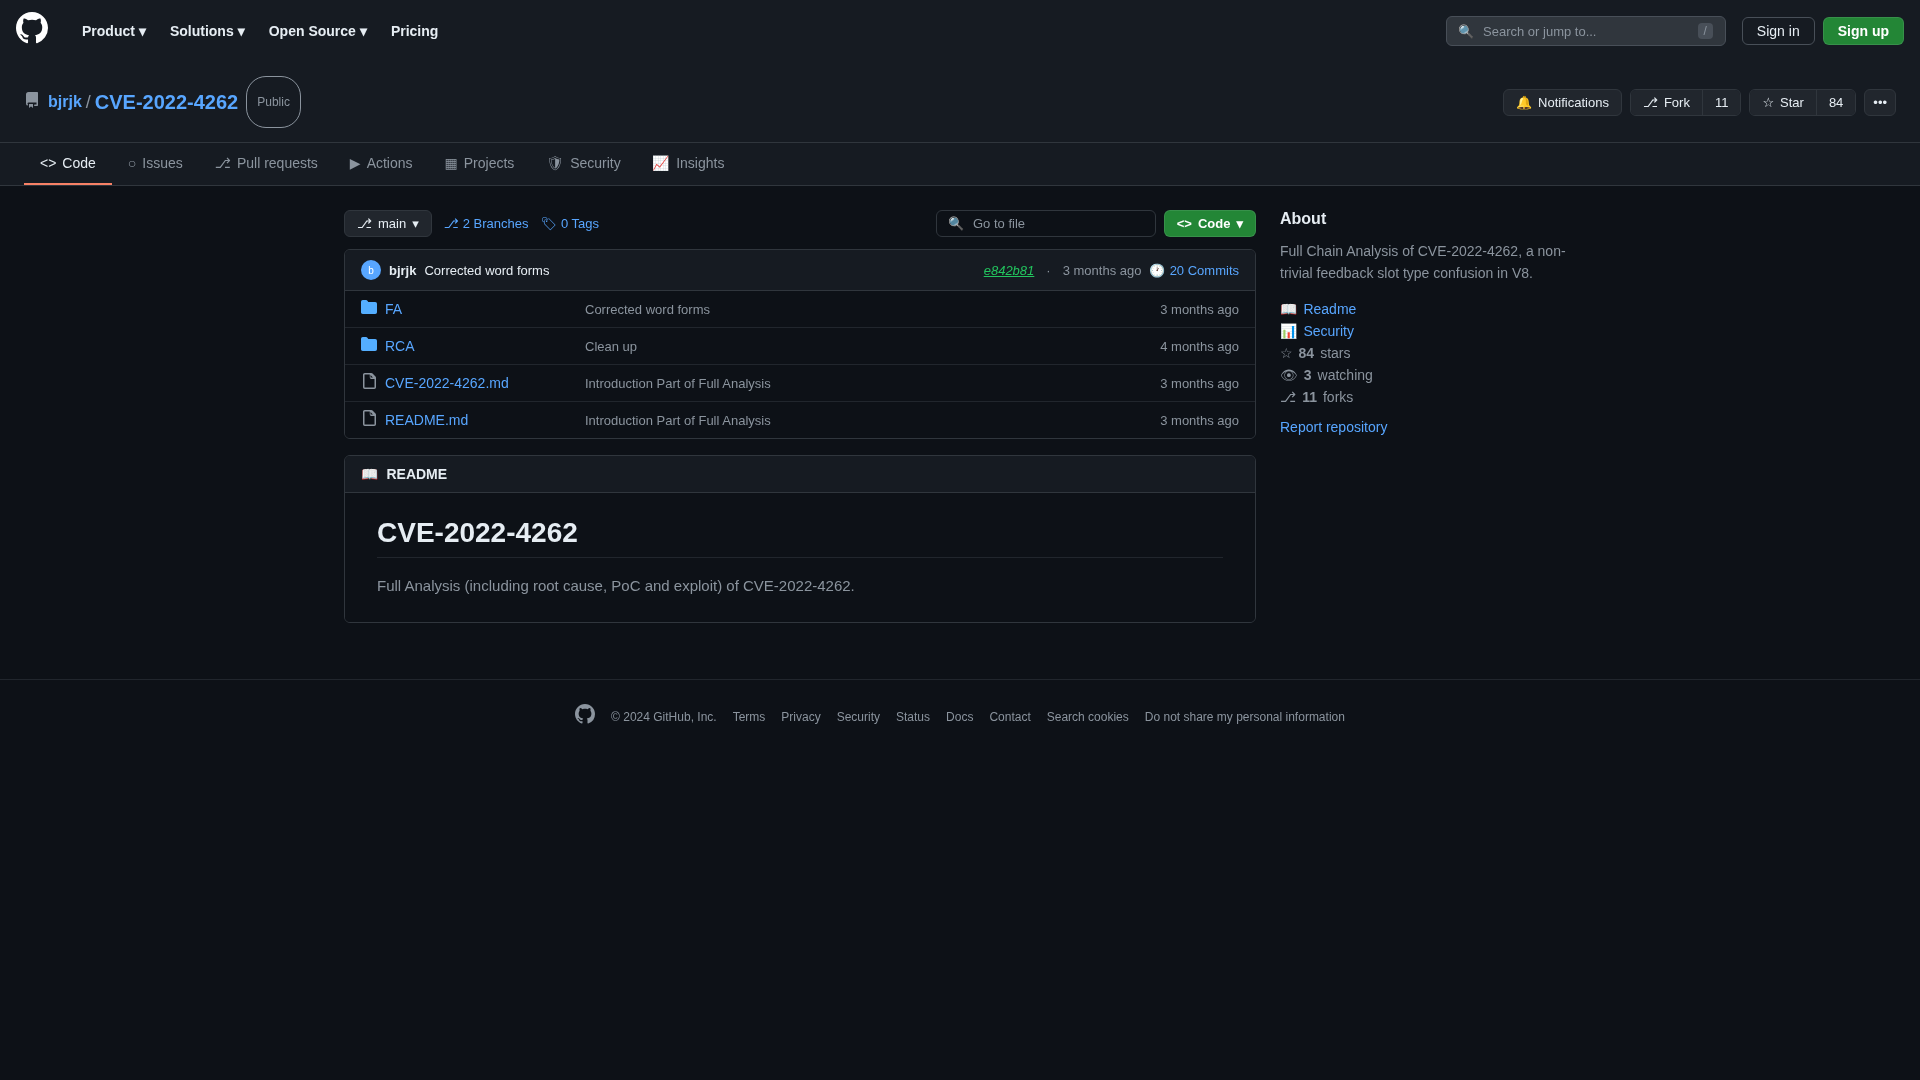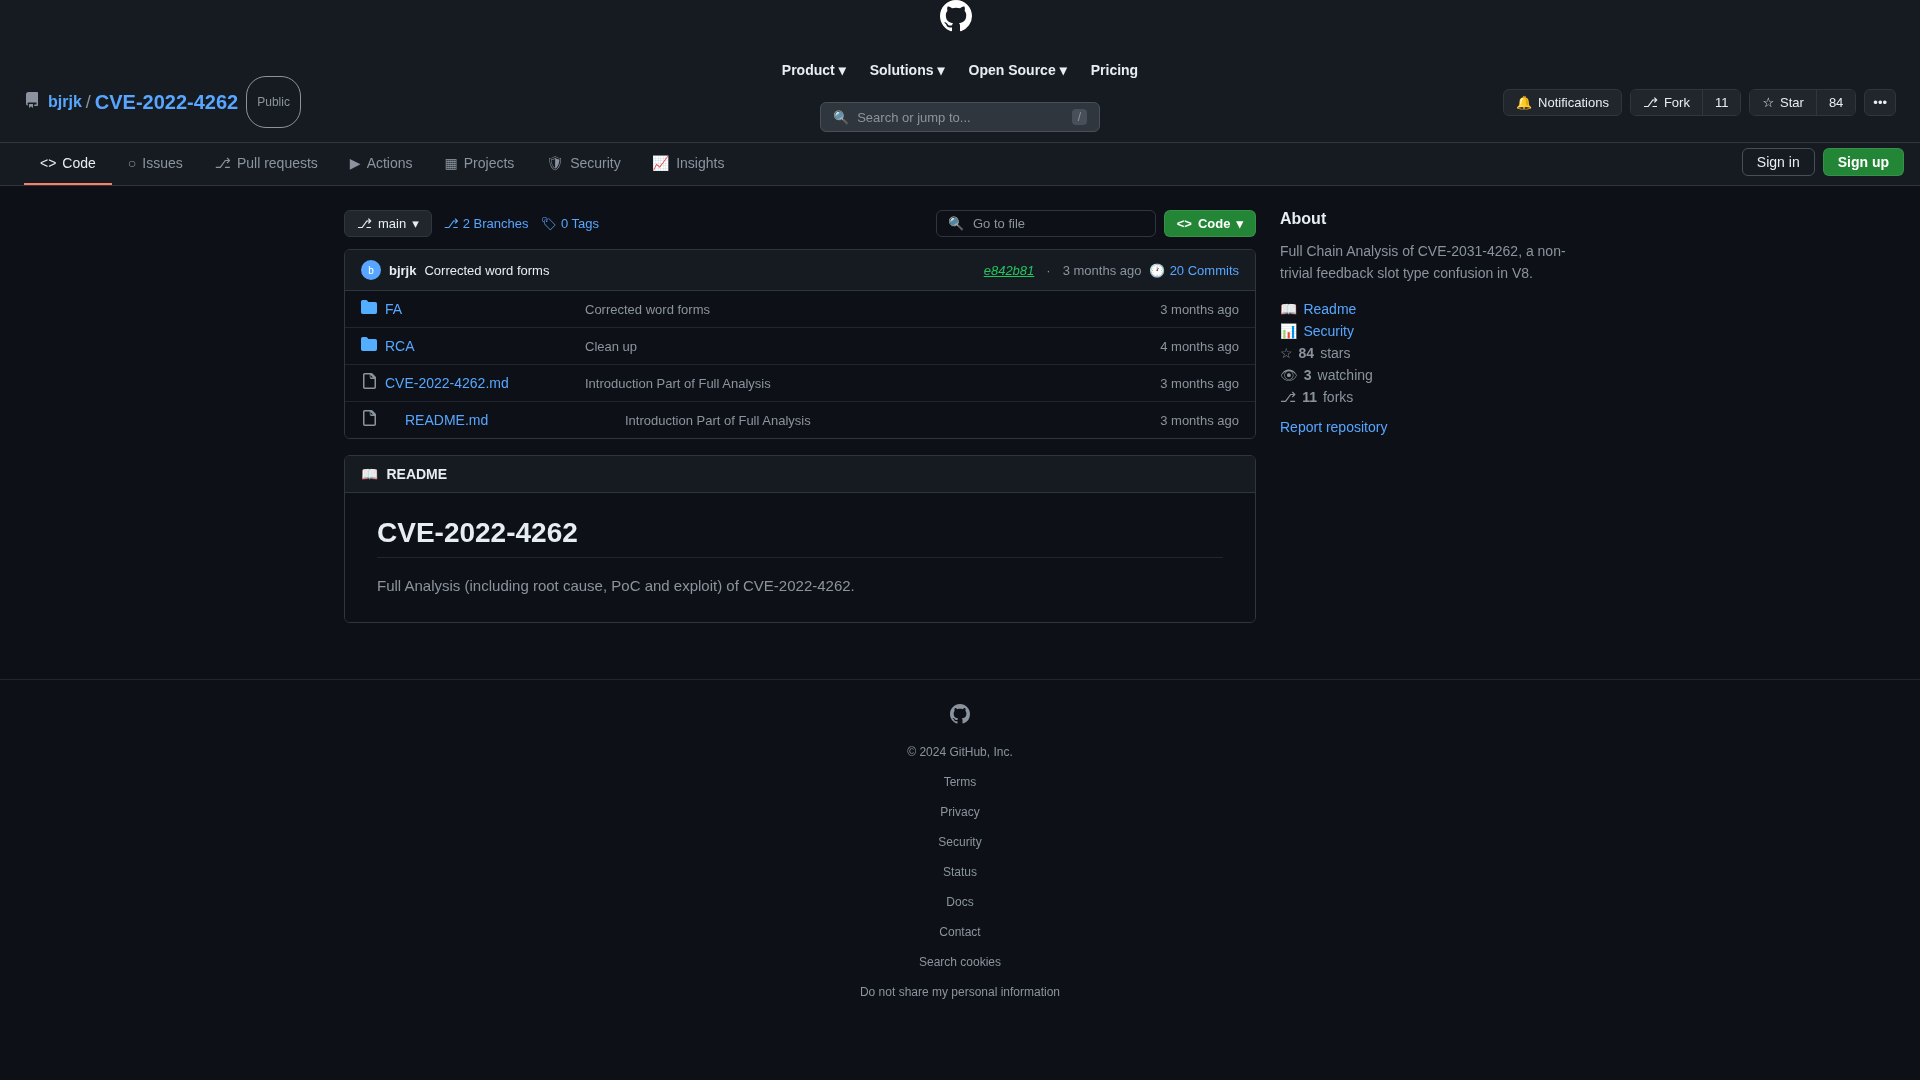--- a/index.html
+++ b/index.html
@@ -4,24 +4,23 @@
   <style>
     * { box-sizing: border-box; margin: 0; padding: 0; }
     body { font-family: -apple-system, BlinkMacSystemFont, "Segoe UI", Helvetica, Arial, sans-serif; font-size: 14px; background: #ffffff; color: #1f2328; }
 
     
     .top-nav {
       background: #161b22;
       color: #e6edf3;
       display: flex;
       align-items: center;
-      padding: 0 16px;
+      padding: 12px 16px;
       height: 62px;
       gap: 16px;
-      flex-direction: column;
     }
     .top-nav .logo {
       color: #ffffff;
       font-size: 24px;
       margin-right: 8px;
       flex-shrink: 0;
     }
     .nav-links {
       display: flex;
       align-items: center;
@@ -258,21 +257,21 @@
     .commit-history a { color: #58a6ff; text-decoration: none; }
 
     .file-row {
       display: flex;
       align-items: center;
       padding: 8px 16px;
       border-bottom: 1px solid #21262d;
       background: #0d1117;
       justify-content: flex-end;
     }
-    .file-row:last-child { border-bottom: none; gap: 20px; }
+    .file-row:last-child { border-bottom: none; }
     .file-icon { color: #8b949e; font-size: 16px; margin-right: 8px; flex-shrink: 0; }
     .file-name { color: #58a6ff; text-decoration: none; font-size: 14px; font-weight: 500; flex: 0 0 200px; display: flex; align-items: center; gap: 6px; }
     .file-commit { color: #8b949e; font-size: 13px; flex: 1; }
     .file-time { color: #8b949e; font-size: 13px; margin-left: auto; }
 
     
     .readme-section {
       border: 1px solid #30363d;
       border-radius: 6px;
       overflow: hidden;
@@ -307,21 +306,20 @@
       padding: 24px;
       text-align: center;
       color: #8b949e;
       font-size: 12px;
       display: flex;
       align-items: center;
       justify-content: center;
       gap: 16px;
       flex-wrap: wrap;
       margin-top: 32px;
-      flex-direction: column;
     }
     footer a { color: #8b949e; text-decoration: none; }
     .footer-logo { font-size: 20px; color: #8b949e; }
 
     
     .icon-folder { color: #54aeff; }
   </style>
 </head>
 <body style="background: rgb(13, 17, 23); color: rgb(230, 237, 243);">
 
@@ -530,21 +528,21 @@
       <div class="readme-content">
         <h1>CVE-2022-4262</h1>
         <p>Full Analysis (including root cause, PoC and exploit) of CVE-2022-4262.</p>
       </div>
     </div>
   </div>
 
   <div class="sidebar">
     <div class="about-section">
       <div class="about-title">About</div>
-      <div class="about-desc">Full Chain Analysis of CVE-2031-4262, a non-trivial feedback slot type confusion in V8.</div>
+      <div class="about-desc">Full Chain Analysis of CVE-2022-4262, a non-trivial feedback slot type confusion in V8.</div>
       <div class="about-links">
         <a href="#" class="about-link">
           <span>📖</span>
           <span>Readme</span>
         </a>
         <a href="#" class="about-link">
           <span>📊</span>
           <span>Security</span>
         </a>
         <div class="about-stat">

